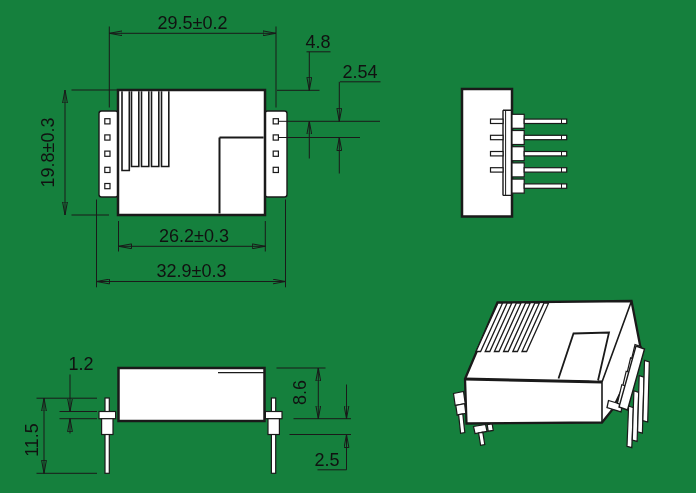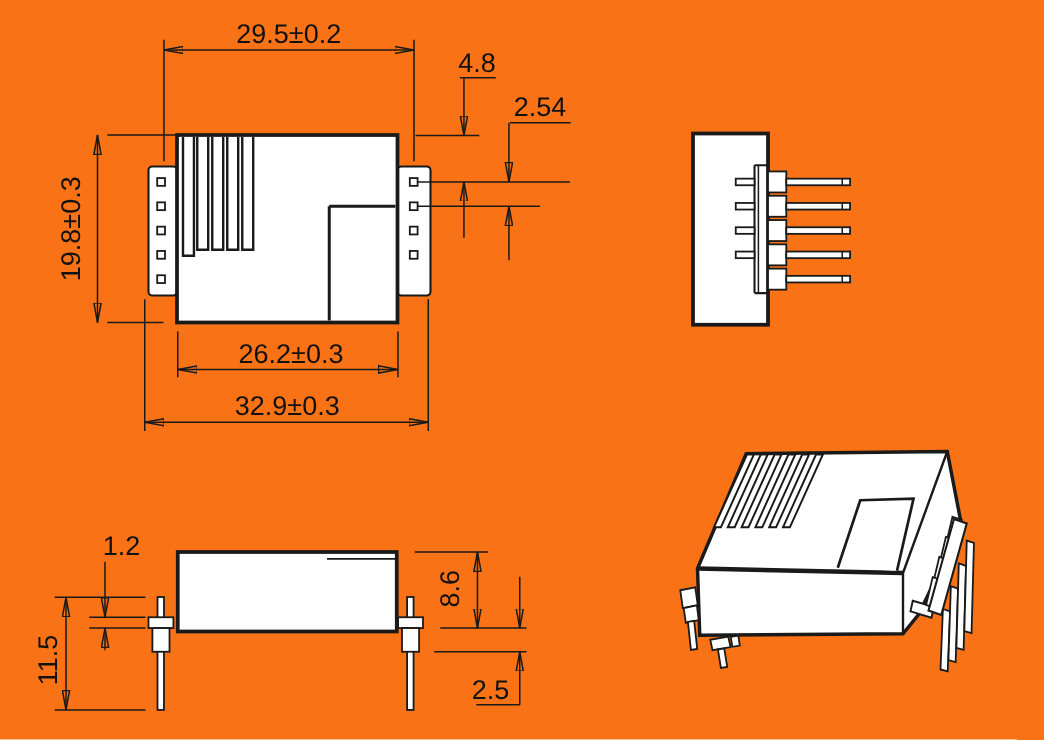--- a/index.html
+++ b/index.html
@@ -1,16 +1,16 @@
 <!DOCTYPE html>
 <html><head>
 <meta charset="utf-8">
 <style>
   html,body{margin:0;padding:0;background:#ffffff;}
-  .sheet{position:relative;width:696px;height:493px;background:#f97316;overflow:hidden;}
+  .sheet{position:relative;width:696px;height:493px;background:#15803d;overflow:hidden;}
   svg{display:block;}
   svg path, svg rect, svg line{stroke:#1a1a1a;fill:none;stroke-linejoin:miter;}
   .wfill{fill:#ffffff;}
   .s10{stroke-width:1;}
   .s12{stroke-width:1.2;}
   .s13{stroke-width:1.3;}
   .s14{stroke-width:1.4;}
   .s16{stroke-width:1.6;}
   .s18{stroke-width:1.8;}
   .s20{stroke-width:2;}

